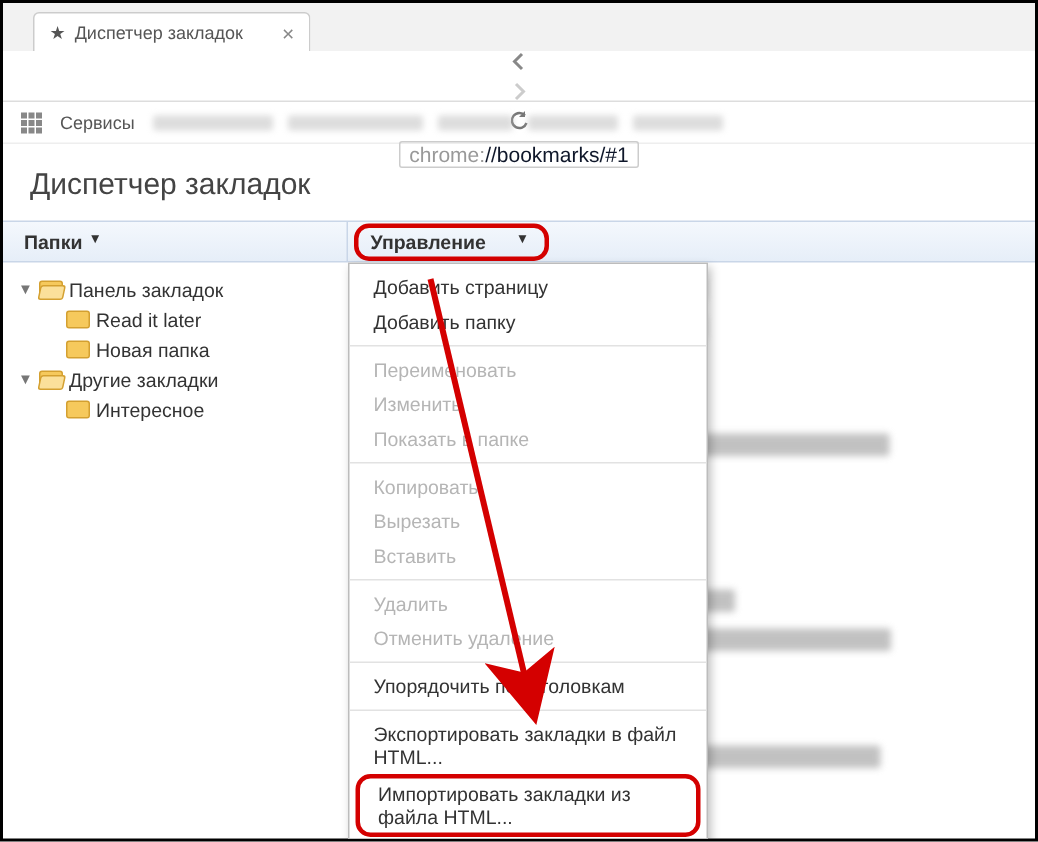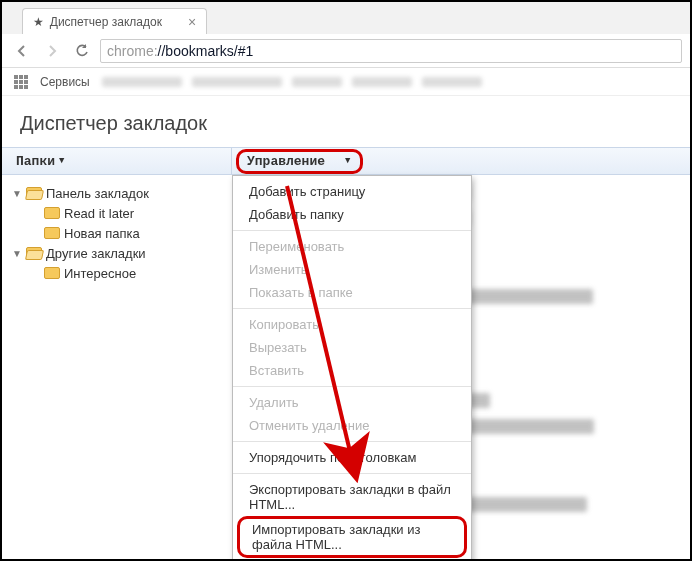--- a/index.html
+++ b/index.html
@@ -40,20 +40,21 @@
   .tab .star { color: #555; }
   .tab .close { margin-left: 20px; color: #888; font-size: 14px; }
   
   .toolbar {
     display: flex;
     align-items: center;
     height: 34px;
     border-bottom: 1px solid #ddd;
     padding: 0 8px;
     gap: 6px;
+    flex-direction: column;
   }
   .nav-btn {
     width: 24px; height: 24px;
     display: flex; align-items: center; justify-content: center;
     color: #888;
   }
   .omnibox {
     flex: 1;
     border: 1px solid #ccc;
     border-radius: 2px;
@@ -94,21 +95,21 @@
   
   .header-row {
     display: flex;
     height: 28px;
     border-top: 1px solid #c9d6e8;
     border-bottom: 1px solid #c9d6e8;
     background: linear-gradient(#f4f8fd,#e6eef8);
   }
   .col-folders { width: 230px; border-right: 1px solid #c9d6e8; padding-left: 14px; display:flex; align-items:center;}
   .col-main { flex:1; padding-left: 12px; display:flex; align-items:center;}
-  .dd-label { font-size: 13px; color: #333; font-weight:bold; display:flex; align-items:center; gap:4px; cursor:default;font-family:Liberation Mono, monospace;}
+  .dd-label { font-size: 13px; color: #333; font-weight:bold; display:flex; align-items:flex-start; gap:4px; cursor:default;}
   .dd-label .caret { font-size:9px; }
   .highlight-box {
     border: 3px solid #d40000;
     border-radius: 10px;
     padding: 2px 10px 2px 8px;
     margin-left:-8px;
     gap:20px;
   }
   
   .content {

